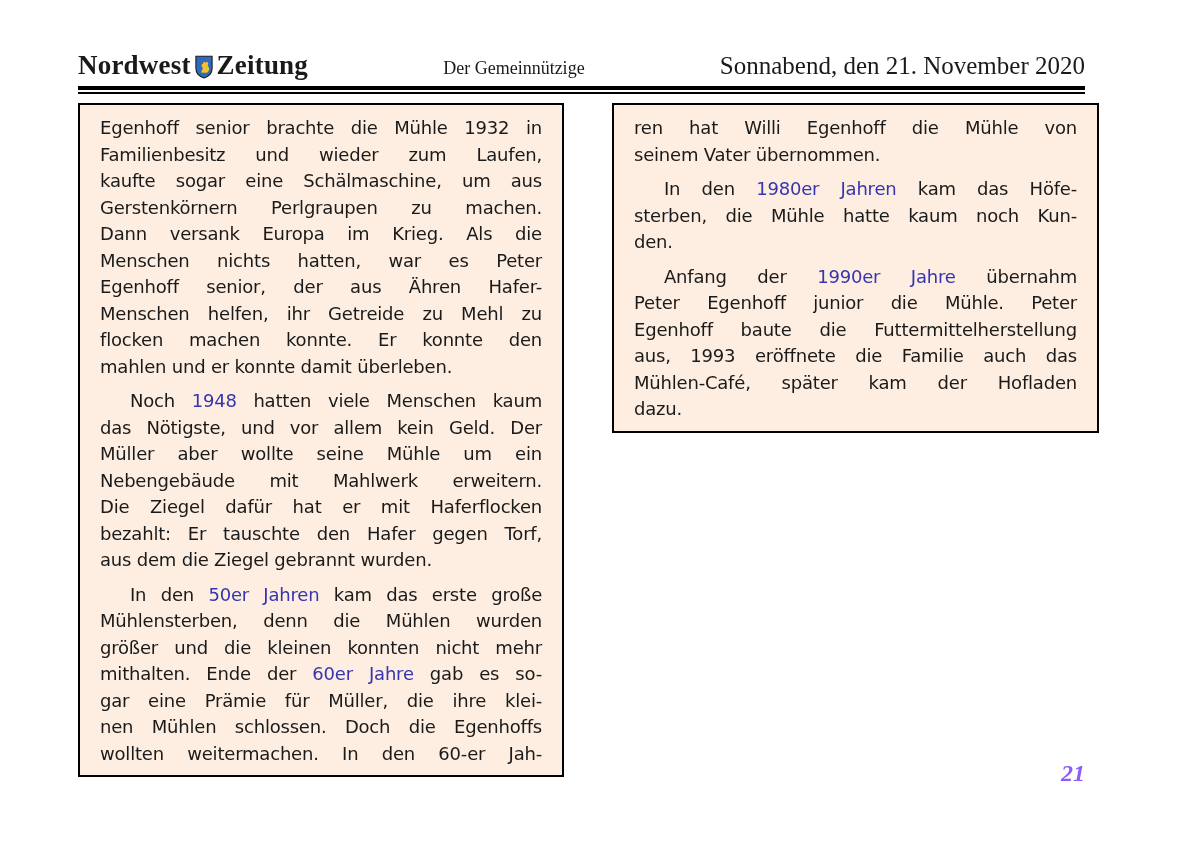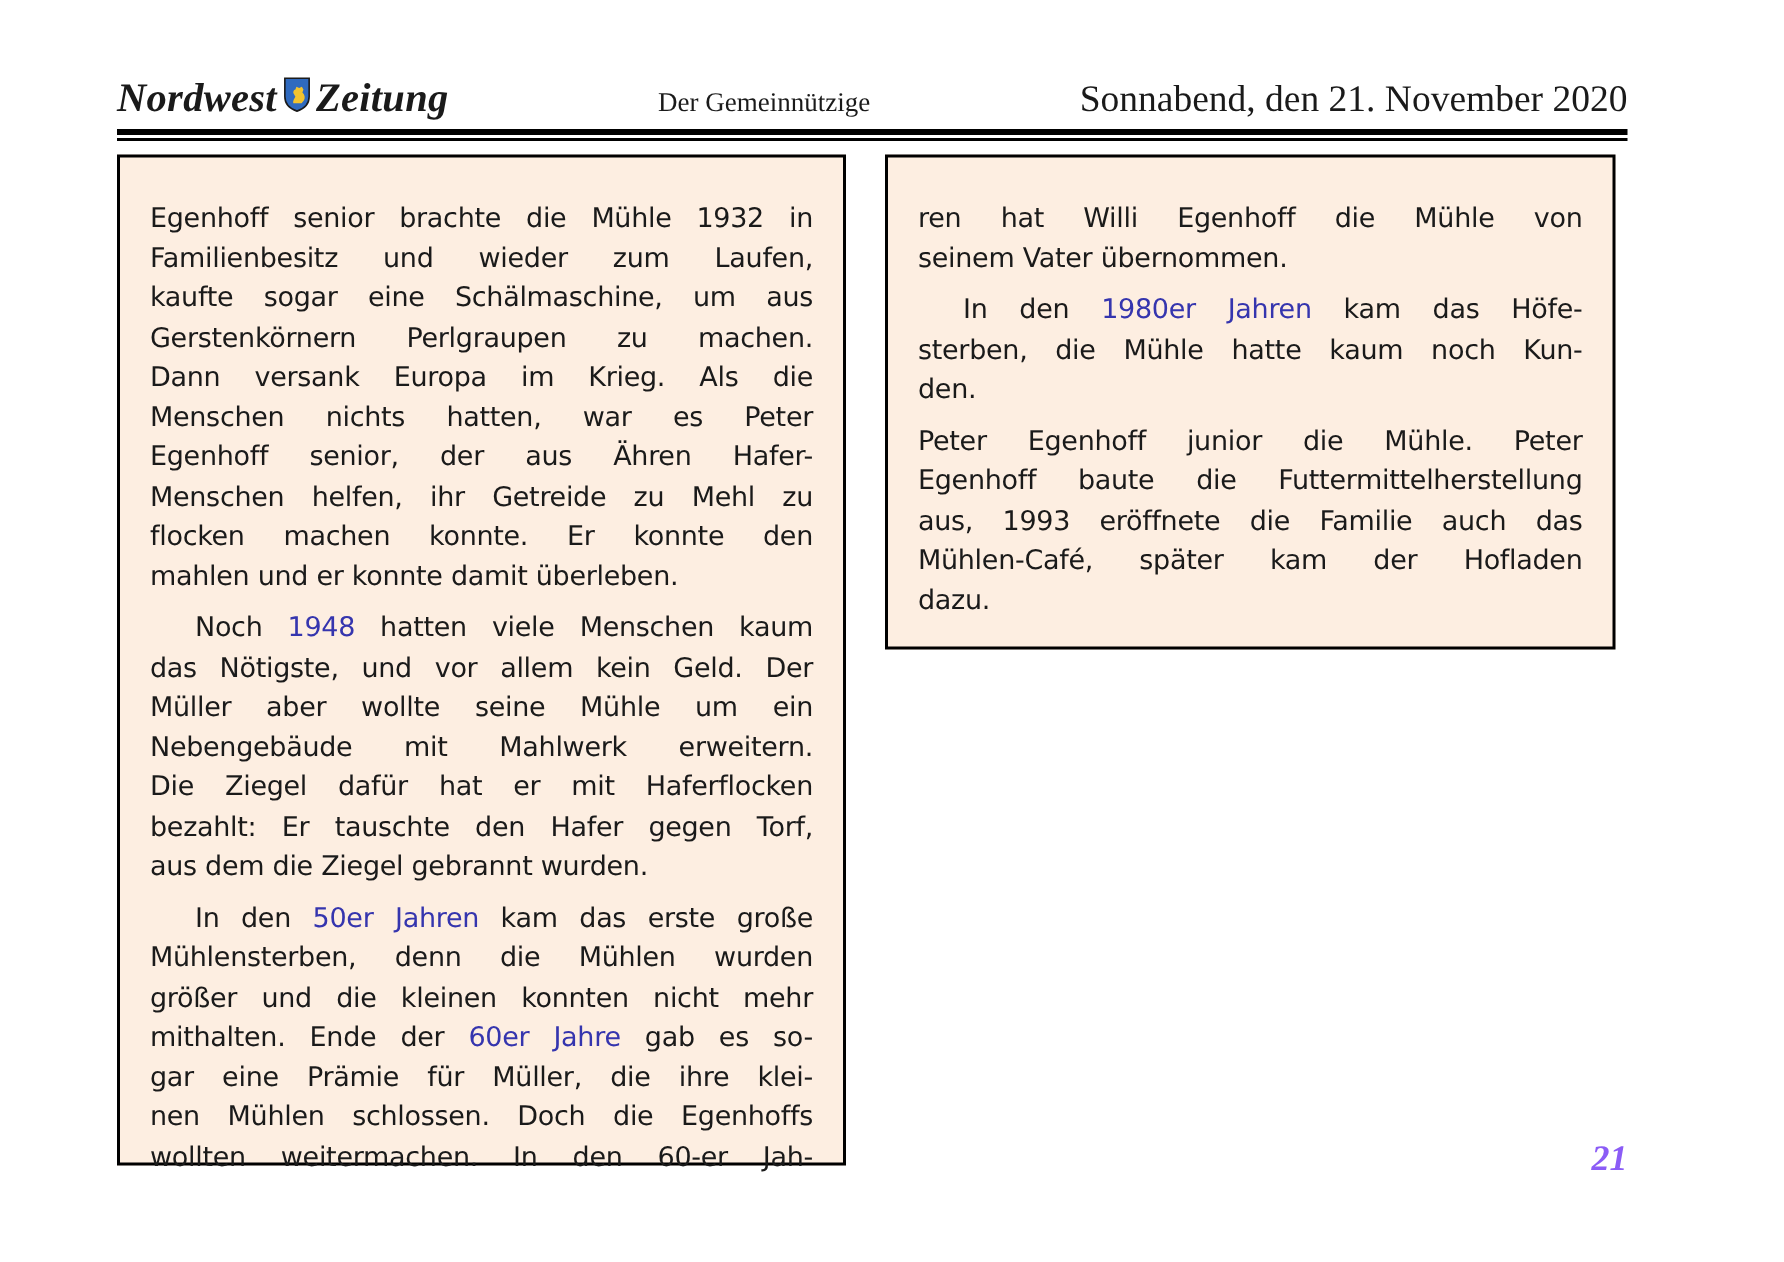--- a/index.html
+++ b/index.html
@@ -23,52 +23,51 @@
     display: flex;
     justify-content: space-between;
     align-items: baseline;
     font-family: "Liberation Serif", serif;
   }
   .brand {
     font-weight: bold;
     font-size: 27px;
     letter-spacing: 0.2px;
     display: flex;
-    align-items: flex-start;
+    align-items: center;
     gap: 4px;
     white-space: nowrap;
-    font-style: italic;
   }
   .crest { display: inline-flex; transform: translateY(1px); }
   .edition {
     font-size: 18px;
     white-space: nowrap;
   }
   .issue-date {
     font-size: 25px;
     white-space: nowrap;
   }
 
   .rule { position: absolute; left: 78px; top: 86px; width: 1007px; }
   .rule-thick { height: 4px; background: #000; }
   .rule-thin  { height: 2px; background: #000; margin-top: 2px; }
 
   
   .textbox {
     position: absolute;
     background: var(--box-background, #fdeee1);
     border: 2px solid var(--box-border, #000000);
-    padding: 28px 20px;
+    padding: 10px 20px;
     font-size: 18px;
     line-height: 26.5px;
     letter-spacing: -0.2px;
     color: var(--text, #1a1a1a);
   }
   .textbox.left  { left: 78px;  top: 103px; width: 486px; height: 674px; }
-  .textbox.right { left: 590px; top: 103px; width: 487px; height: 330px; }
+  .textbox.right { left: 612px; top: 103px; width: 487px; height: 330px; }
 
   .para + .para { margin-top: 8px; }
   .line { text-align: justify; text-align-last: justify; }
   .line.end { text-align-last: left; }
   .line.indent { text-indent: 30px; }
   .hl { color: var(--year-highlight, #3535ae); font-weight: normal; }
 
   
   .pagenum {
     position: absolute;
@@ -145,20 +144,21 @@
         <div class="para">
           <div class="line"><span>ren hat Willi Egenhoff die Mühle von</span></div>
           <div class="line end"><span>seinem Vater übernommen.</span></div>
         </div>
         <div class="para">
           <div class="line indent"><span>In den </span><span class="hl">1980er Jahren</span><span> kam das Höfe-</span></div>
           <div class="line"><span>sterben, die Mühle hatte kaum noch Kun-</span></div>
           <div class="line end"><span>den.</span></div>
         </div>
         <div class="para">
+          <div class="line indent"><span>Anfang der </span><span class="hl">1990er Jahre</span><span> übernahm</span></div>
           <div class="line"><span>Peter Egenhoff junior die Mühle. Peter</span></div>
           <div class="line"><span>Egenhoff baute die Futtermittelherstellung</span></div>
           <div class="line"><span>aus, 1993 eröffnete die Familie auch das</span></div>
           <div class="line"><span>Mühlen-Café, später kam der Hofladen</span></div>
           <div class="line end"><span>dazu.</span></div>
         </div>
       </section>
   </main>
 
   <div class="pagenum">21</div>

